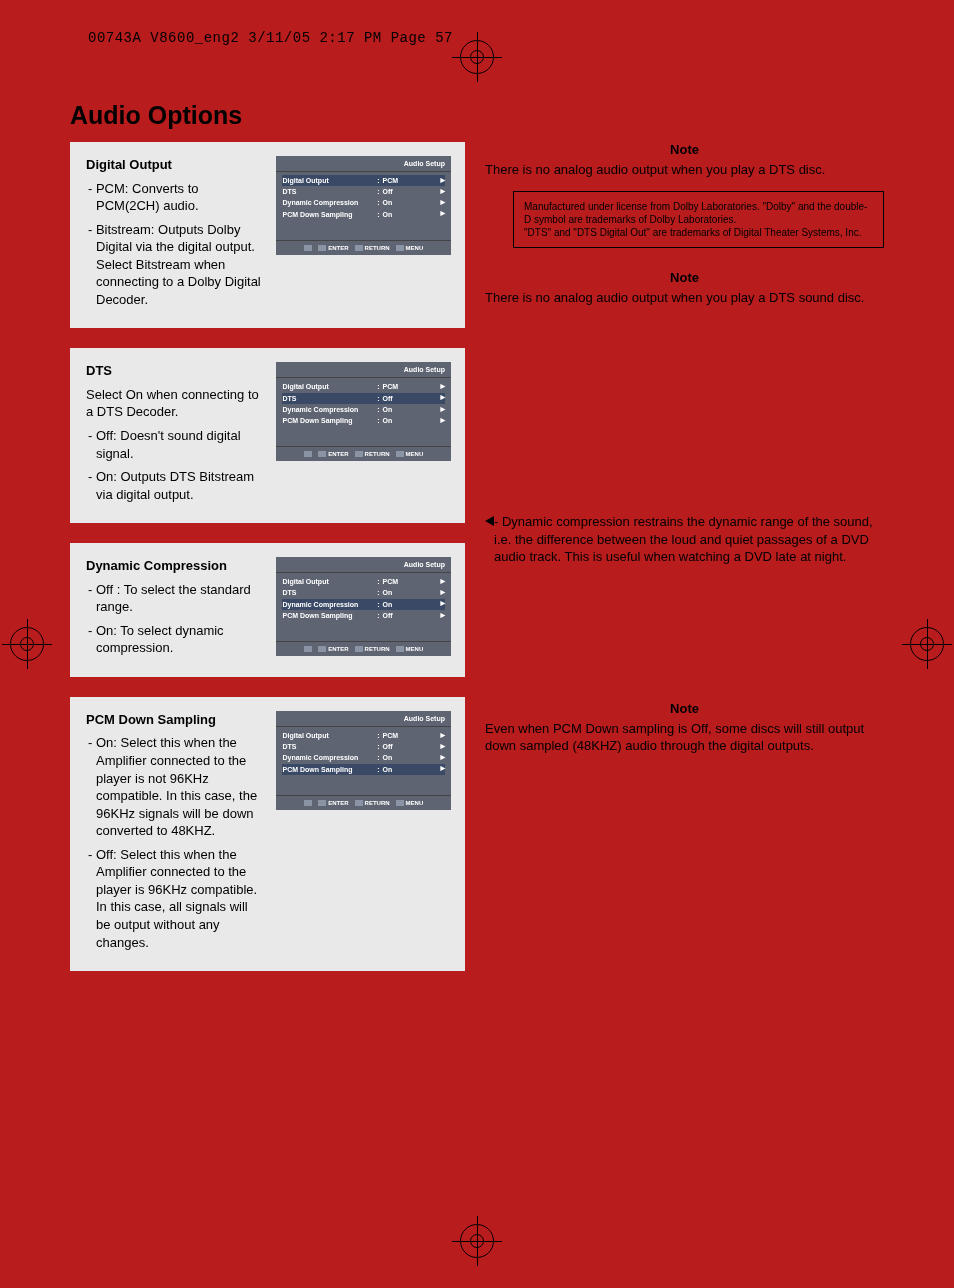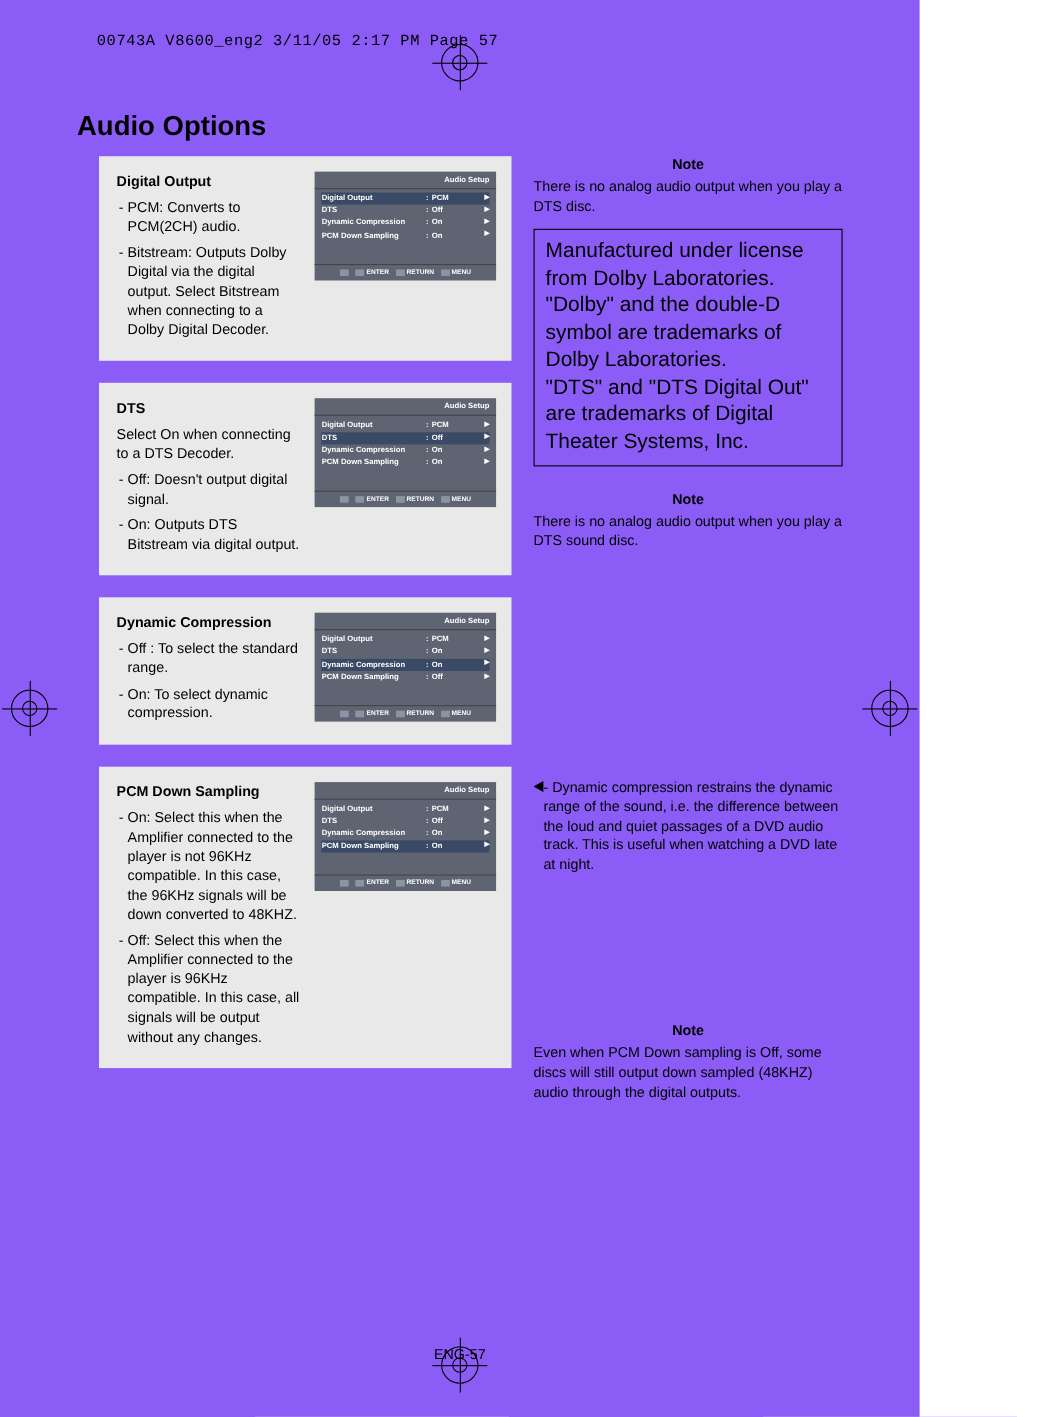--- a/index.html
+++ b/index.html
@@ -1,17 +1,17 @@
 <!DOCTYPE html>
 <html><head>
 <meta charset="utf-8">
 <style>
   * { box-sizing: border-box; margin: 0; padding: 0; }
   body { font-family: Arial, Helvetica, sans-serif; background: #fff; color: #000; }
-  .page { width: 836px; height: 1288px; position: relative; background: #8b5cf6; padding: 30px 70px 40px 70px; }
+  .page { width: 954px; height: 1288px; position: relative; background: #b91c1c; padding: 30px 70px 40px 70px; }
 
   .print-header { font-family: "Courier New", monospace; font-size: 14px; letter-spacing: 0.5px; margin-left: 18px; margin-bottom: 50px; }
 
   .crop-target { position: absolute; width: 34px; height: 34px; }
   .crop-target::before, .crop-target::after { content:""; position:absolute; background:#000; }
   .crop-target::before { left:50%; top:-8px; width:1px; height:50px; }
   .crop-target::after { top:50%; left:-8px; height:1px; width:50px; }
   .crop-circle { position:absolute; inset:0; border:1px solid #000; border-radius:50%; }
   .crop-inner { position:absolute; inset:10px; border:1px solid #000; border-radius:50%; }
   .crop-top { top: 40px; left: 50%; transform: translateX(-50%); }
@@ -21,42 +21,42 @@
 
   .section-tab { border: 1px solid #000; padding: 10px 22px; display: inline-block; margin-left: 60px; }
   .section-tab-text { font-size: 14px; letter-spacing: 2px; font-variant: small-caps; }
 
   .main-heading { font-size: 25px; font-weight: bold; margin-top: 55px; margin-bottom: 12px; }
 
   .columns { display: flex; gap: 20px; }
   .col-left { width: 395px; }
   .col-right { flex: 1; }
 
-  .gray-block { background: #e9e9e9; padding: 14px 14px 14px 16px; display: flex; gap: 14px; margin-bottom: 20px; margin-left: 20px; }
+  .gray-block { background: #e9e9e9; padding: 14px 14px 14px 16px; display: flex; gap: 14px; margin-bottom: 20px; }
   .gray-text { width: 180px; font-size: 13px; line-height: 1.35; }
   .gray-text h4 { font-size: 13px; font-weight: bold; margin-bottom: 6px; }
   .gray-text p { margin-bottom: 6px; }
   .bullet { padding-left: 10px; text-indent: -8px; margin-bottom: 4px; }
 
   .osd { width: 178px; background: #5e6472; color: #fff; font-size: 7px; font-weight: bold; align-self: flex-start; }
   .osd-head { display:flex; justify-content:flex-end; padding: 4px 6px; border-bottom: 1px solid #444; font-size:7px; }
   .osd-body { padding: 3px 6px 20px 6px; line-height: 1.6; }
   .osd-row { display:flex; align-items:center; }
   .osd-row.hl { background:#3a4a66; }
   .osd-label { width: 92px; display:inline-block; }
   .osd-colon { width: 8px; text-align:center; }
   .osd-val { width: 30px; }
   .osd-arrow { margin-left:auto; color:#fff; font-size:6px; }
   .osd-foot { display:flex; gap:6px; justify-content:center; padding:4px; border-top:1px solid #444; font-size:6px; }
   .osd-foot span { display:inline-flex; align-items:center; gap:2px; }
   .foot-icon { display:inline-block; width:8px; height:6px; background:#8b94a5; }
 
   .note-h { font-size: 13px; font-weight: bold; margin-bottom: 4px; text-align: center; }
   .note-p { font-size: 13px; line-height: 1.35; margin-bottom: 12px; }
-  .legal-box { border: 1px solid #000; padding: 8px 10px; font-size: 19px; line-height: 1.3; margin-bottom: 22px; }
+  .legal-box { border: 1px solid #000; padding: 8px 10px; font-size: 10px; line-height: 1.3; margin-bottom: 22px; margin-left: 28px; }
 
   .right-dc { display:flex; gap:0; align-items:flex-start; font-size:13px; line-height:1.35; }
   .tri-left { width:0; height:0; border-top:5px solid transparent; border-bottom:5px solid transparent; border-right:9px solid #000; margin-top:3px; flex-shrink:0; }
 
   .page-num { text-align:center; font-size:13px; position:absolute; bottom:50px; left:0; right:0; }
 
   .r-sp1 { height: 195px; }
   .r-sp2 { height: 135px; }
 </style>
 </head>
@@ -142,21 +142,21 @@
                 <span>MENU</span>
               </span>
           </div>
         </div>
       </div>
 
       <div class="gray-block">
         <div class="gray-text">
           <h4>DTS</h4>
           <p>Select On when connecting to a DTS Decoder.</p>
-          <p class="bullet">- Off: Doesn't output digital signal.</p>
+          <p class="bullet">- Off: Doesn't sound digital signal.</p>
           <p class="bullet">- On: Outputs DTS Bitstream via digital output.</p>
         </div>
         <div class="osd">
           <div class="osd-head">
               <span>Audio Setup</span>
             </div>
           <div class="osd-body">
               <div class="osd-row">
                 <span class="osd-label">Digital Output</span>
                 <span class="osd-colon">:</span>
@@ -332,14 +332,13 @@
         <div>- <span>Dynamic compression restrains the dynamic range of the sound, i.e. the difference between the loud and quiet passages of a DVD audio track. This is useful when watching a DVD late at night.</span></div>
       </div>
 
       <div class="r-sp2"></div>
 
       <div class="note-h">Note</div>
       <p class="note-p">Even when PCM Down sampling is Off, some discs will still output down sampled (48KHZ) audio through the digital outputs.</p>
     </div>
   </div>
 
-  <div class="page-num">ENG-57</div>
 </div>
 
 </body></html>

